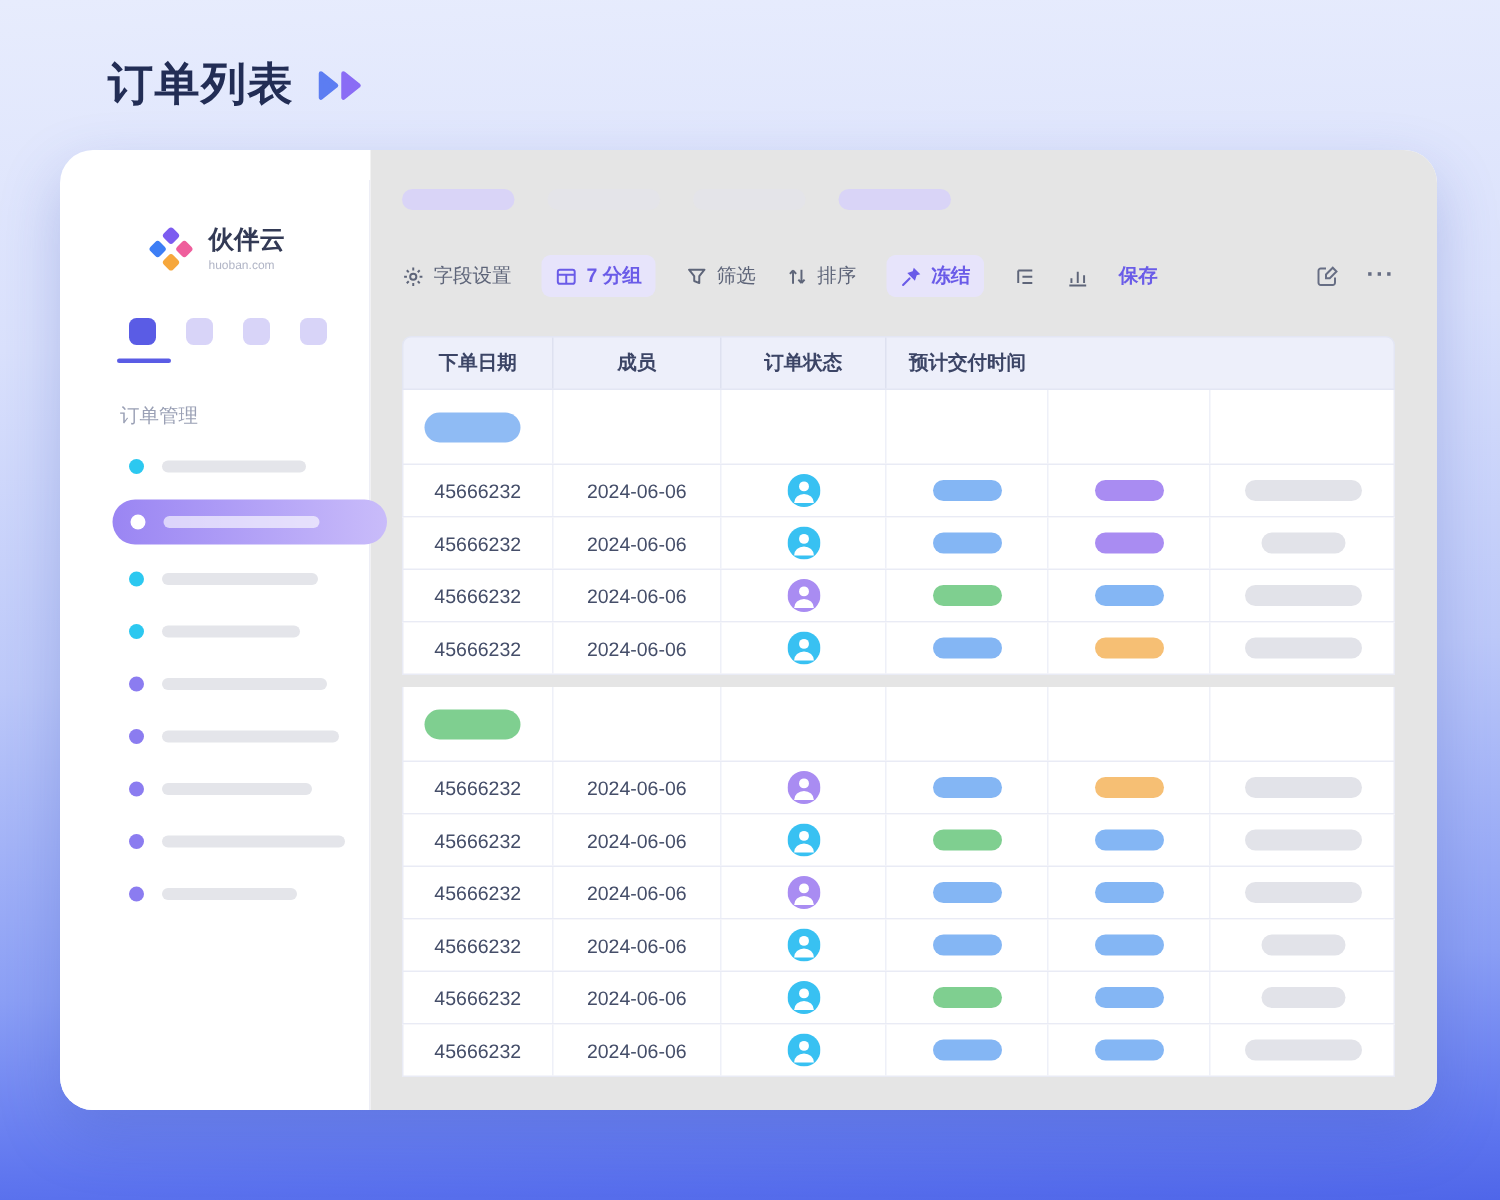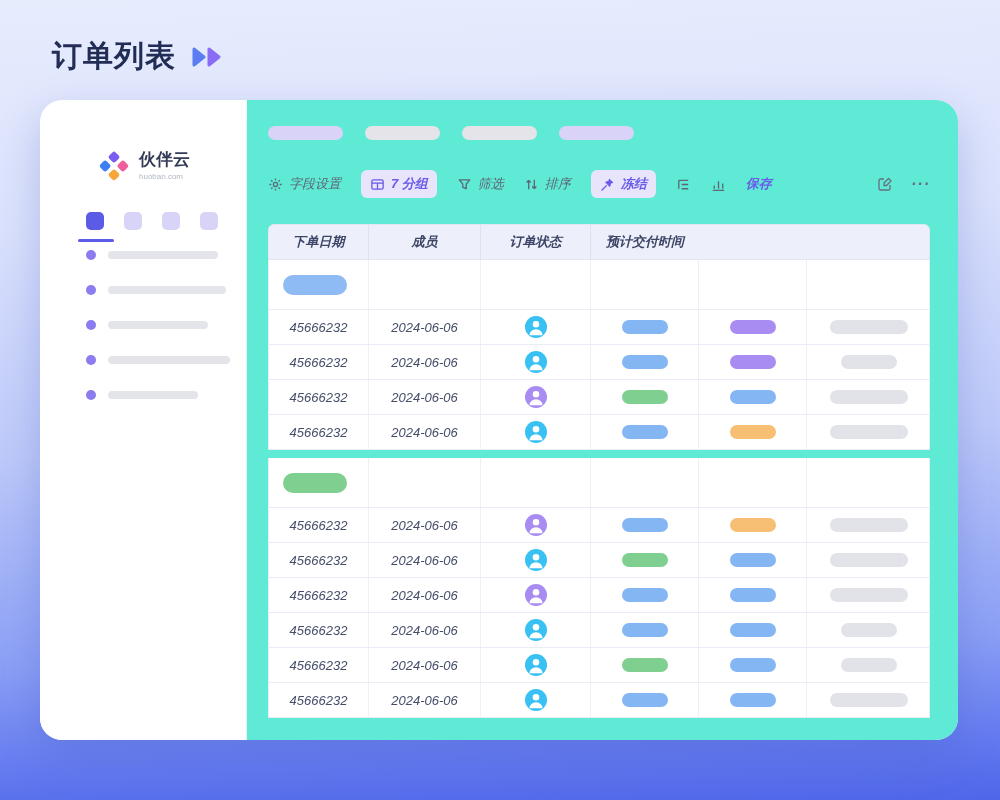--- a/index.html
+++ b/index.html
@@ -5,21 +5,21 @@
   * { box-sizing: border-box; margin: 0; padding: 0; }
   html,body { width:1000px; height:800px; }
   body {
     font-family: "Liberation Sans", "DejaVu Sans", sans-serif;
     background: linear-gradient(178deg, #e7ecfd 0%, #dae1fc 28%, #bdc9f9 55%, #8b9ff5 80%, #5f76ef 94%, #4f66e9 100%);
     overflow: hidden;
     position: relative;
   }
 
   
-  .page-header { display:flex; align-items:center; gap:14px; padding:36px 0 0 52px; }
+  .page-header { display:flex; align-items:center; gap:14px; padding:36px 0 0 52px;margin-left:20px; }
   .page-title { font-size:30px; font-weight:800; color:#222d55; letter-spacing:1px; }
 
   
   .card {
     position:absolute; left:40px; top:100px; width:918px; height:640px;
     background:#fff; border-radius:22px; display:flex;
     box-shadow:0 16px 40px rgba(70,90,190,.28);
   }
 
   
@@ -36,21 +36,21 @@
   .side-item { height:26px; display:flex; align-items:center; gap:12px; padding-left:46px; margin-bottom:9px; }
   .side-item .dot { width:10px; height:10px; border-radius:50%; flex:0 0 10px; }
   .side-item .bar { height:8px; border-radius:4px; background:#e4e5ea; }
   .side-item.active {
     height:30px; width:183px; margin-left:35px; padding-left:12px; margin-top:6px; margin-bottom:10px;
     border-radius:15px; background:linear-gradient(90deg,#9a85f3 0%, #c9bcfa 100%);
   }
   .side-item.active .bar { background:rgba(255,255,255,.62); }
 
   
-  .content { flex:1; background:#5eead4; border-radius:0 22px 22px 0; padding:26px 0 0 21px; overflow:hidden;font-style:italic; }
+  .content { flex:1; background:#e5e5e5; border-radius:0 22px 22px 0; padding:26px 0 0 21px; overflow:hidden; }
   .skeleton-row { display:flex; gap:22px; height:14px; margin-bottom:30px; }
   .sk-pill { height:14px; border-radius:7px; }
 
   
   .toolbar { display:flex; align-items:center; gap:20px; width:662px; height:28px; margin-bottom:26px;
     font-size:13px; color:#5e6579; }
   .tb-item { display:flex; align-items:center; gap:6px; cursor:pointer; white-space:nowrap; }
   .tb-item svg { display:block; }
   .chip { background:#e7e4fb; color:#6a5be8; padding:5px 9px; border-radius:6px; font-weight:600; }
   .save { color:#6a5ce8; font-weight:600; }
@@ -105,20 +105,39 @@
     <div class="nav-tabs">
         <span class="nav-sq act"></span>
         <span class="nav-sq"></span>
         <span class="nav-sq"></span>
         <span class="nav-sq"></span>
       </div>
     <div class="nav-underline"></div>
 
     <div>
         <div>
+          <div class="side-label">订单管理</div>
+          <div class="side-item">
+            <span class="dot" style="background: rgb(44, 200, 240);"></span>
+            <span class="bar" style="width: 96px;"></span>
+          </div>
+          <div class="side-item active">
+            <span class="dot" style="background: rgb(255, 255, 255);"></span>
+            <span class="bar" style="width: 104px;"></span>
+          </div>
+          <div class="side-item">
+            <span class="dot" style="background: rgb(44, 200, 240);"></span>
+            <span class="bar" style="width: 104px;"></span>
+          </div>
+          <div class="side-item">
+            <span class="dot" style="background: rgb(44, 200, 240);"></span>
+            <span class="bar" style="width: 92px;"></span>
+          </div>
+        </div>
+        <div>
           <div class="side-item">
             <span class="dot" style="background: rgb(139, 124, 240);"></span>
             <span class="bar" style="width: 110px;"></span>
           </div>
           <div class="side-item">
             <span class="dot" style="background: rgb(139, 124, 240);"></span>
             <span class="bar" style="width: 118px;"></span>
           </div>
           <div class="side-item">
             <span class="dot" style="background: rgb(139, 124, 240);"></span>

